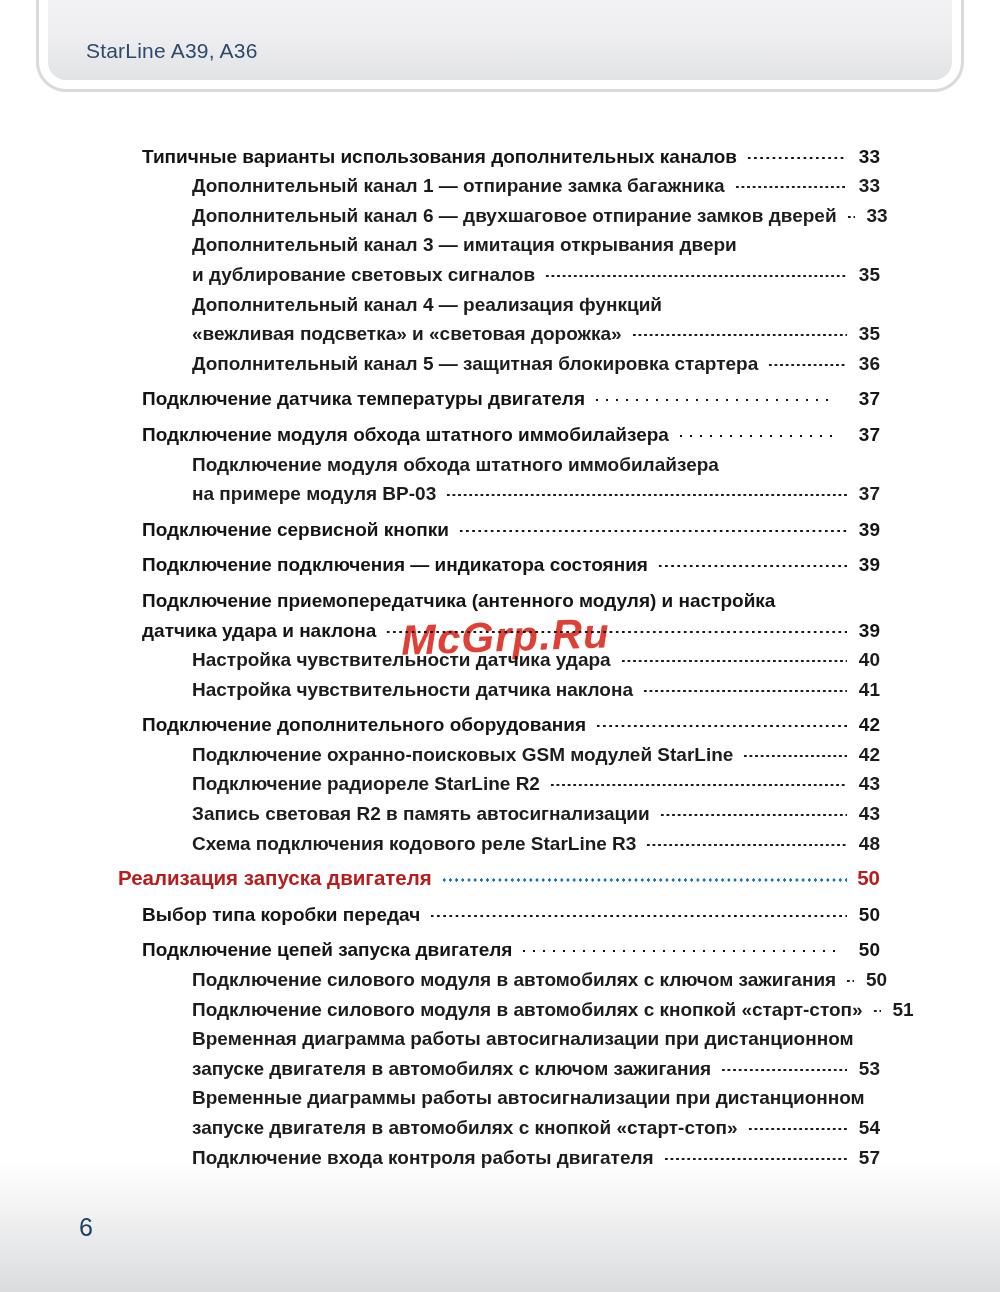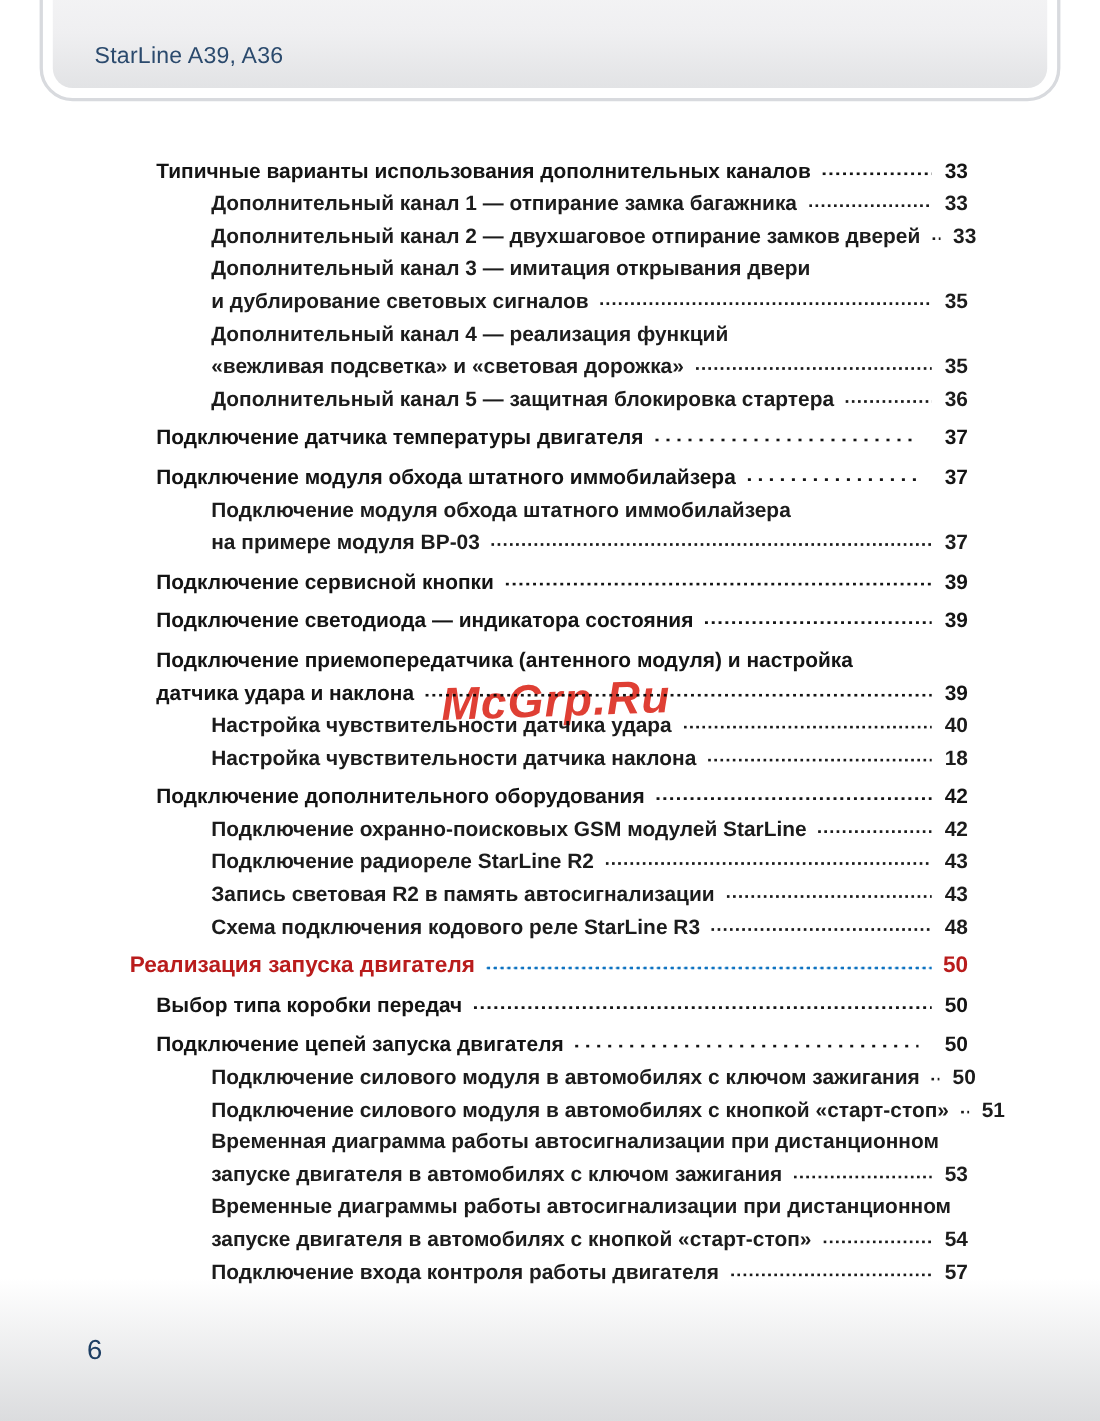--- a/index.html
+++ b/index.html
@@ -94,21 +94,21 @@
       </div>
       <div class="entry sub">
         <div class="line">
           <span class="label">Дополнительный канал 1 — отпирание замка багажника</span>
           <span class="leader"></span>
           <span class="pagenum">33</span>
         </div>
       </div>
       <div class="entry sub">
         <div class="line">
-          <span class="label">Дополнительный канал 2 — двухшаговое отпирание замков дверей</span>
+          <span class="label">Дополнительный канал 6 — двухшаговое отпирание замков дверей</span>
           <span class="leader"></span>
           <span class="pagenum">33</span>
         </div>
       </div>
       <div class="entry sub">
         <div class="line">
           <span class="label">Дополнительный канал 3 — имитация открывания двери</span>
         </div>
         <div class="line">
           <span class="label">и дублирование световых сигналов</span>
@@ -159,21 +159,21 @@
       </div>
       <div class="entry bold">
         <div class="line">
           <span class="label">Подключение сервисной кнопки</span>
           <span class="leader"></span>
           <span class="pagenum">39</span>
         </div>
       </div>
       <div class="entry bold">
         <div class="line">
-          <span class="label">Подключение светодиода — индикатора состояния</span>
+          <span class="label">Подключение подключения — индикатора состояния</span>
           <span class="leader"></span>
           <span class="pagenum">39</span>
         </div>
       </div>
       <div class="entry bold">
         <div class="line">
           <span class="label">Подключение приемопередатчика (антенного модуля) и настройка</span>
         </div>
         <div class="line">
           <span class="label">датчика удара и наклона</span>
@@ -185,21 +185,21 @@
         <div class="line">
           <span class="label">Настройка чувствительности датчика удара</span>
           <span class="leader"></span>
           <span class="pagenum">40</span>
         </div>
       </div>
       <div class="entry sub">
         <div class="line">
           <span class="label">Настройка чувствительности датчика наклона</span>
           <span class="leader"></span>
-          <span class="pagenum">18</span>
+          <span class="pagenum">41</span>
         </div>
       </div>
       <div class="entry bold">
         <div class="line">
           <span class="label">Подключение дополнительного оборудования</span>
           <span class="leader"></span>
           <span class="pagenum">42</span>
         </div>
       </div>
       <div class="entry sub">

